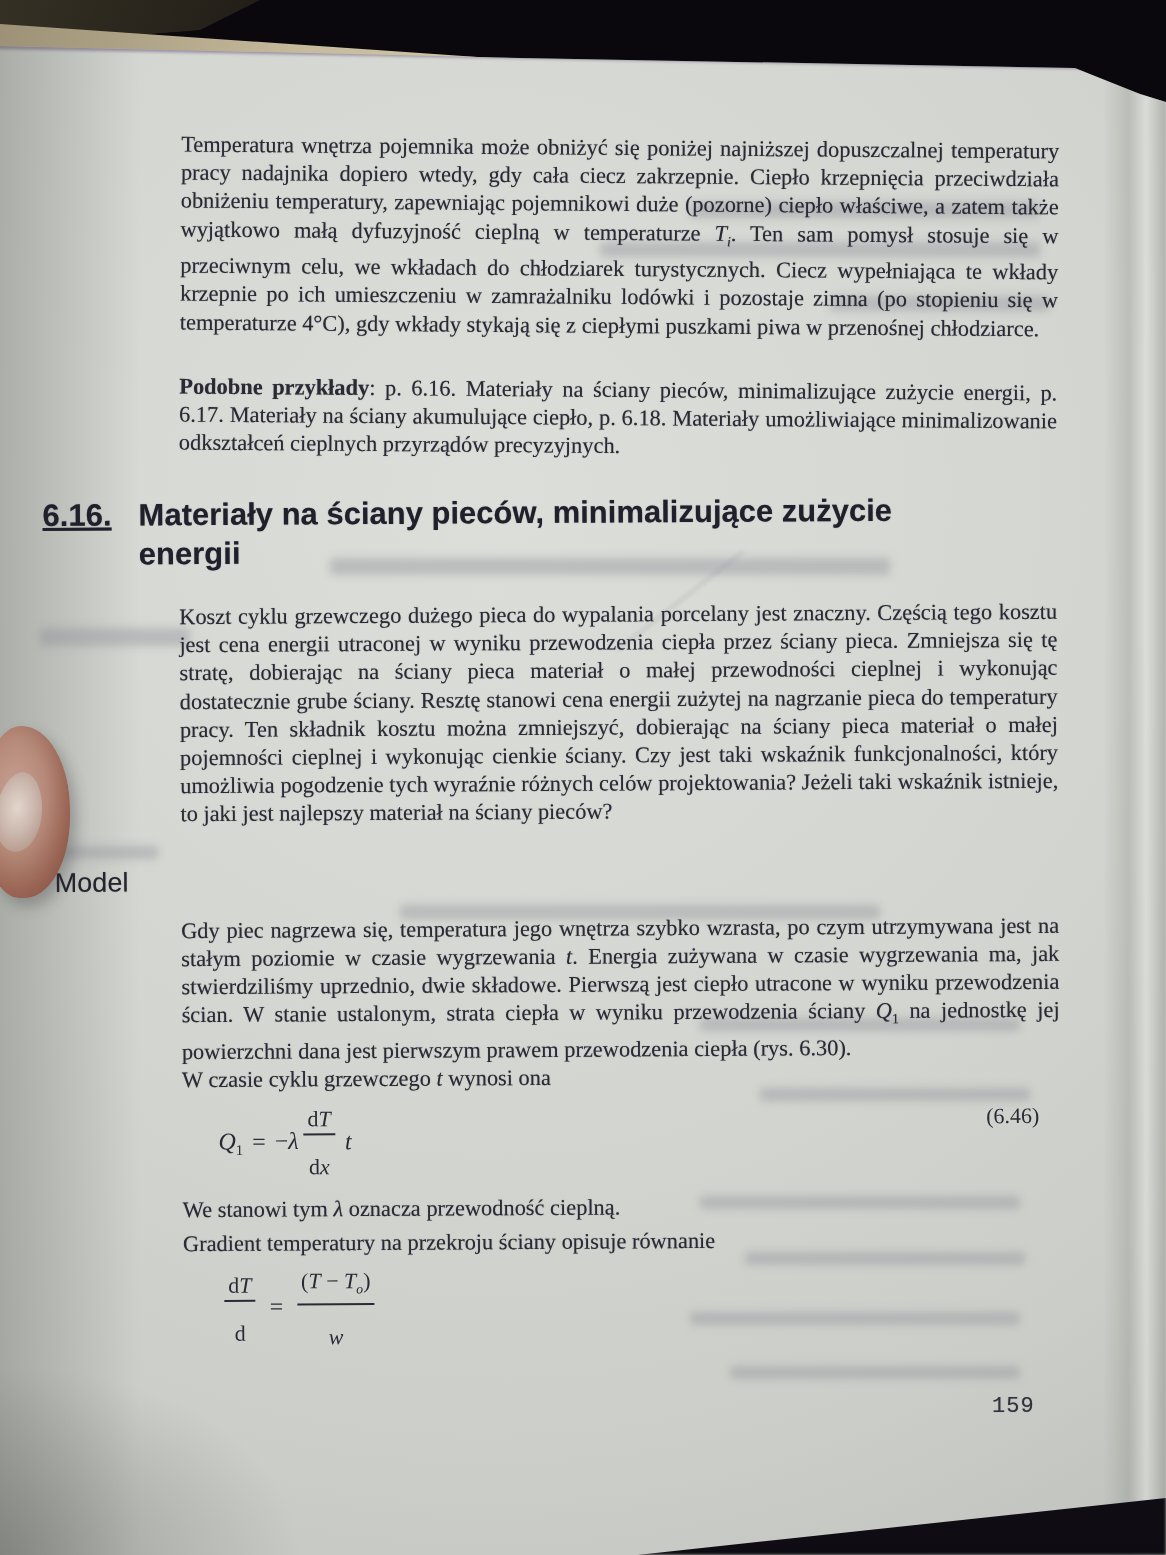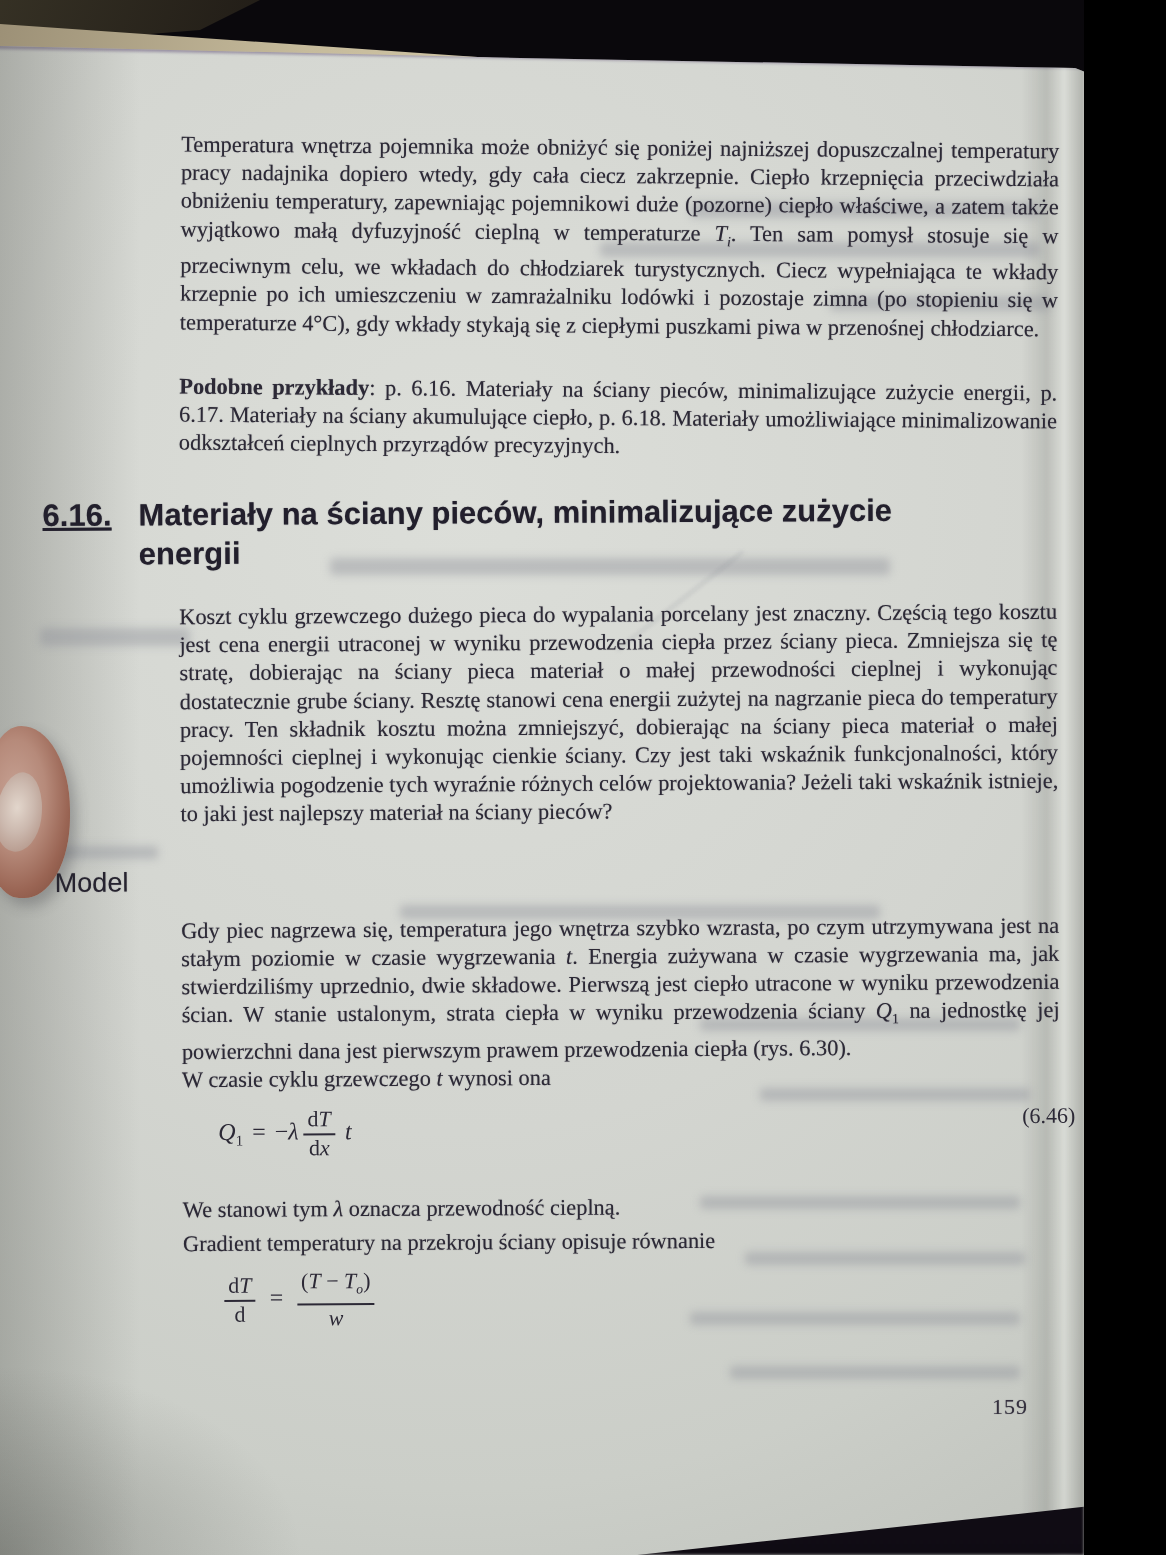--- a/index.html
+++ b/index.html
@@ -1,17 +1,17 @@
 <!DOCTYPE html>
 <html><head>
 <meta charset="utf-8">
 <style>
   html,body { margin:0; padding:0; background:#000; }
   .photo {
-    position:relative; width:1084px; height:1555px; overflow:hidden;
+    position:relative; width:1166px; height:1555px; overflow:hidden;
     background:#0a080c; font-family:"Liberation Serif", serif;
   }
   .corner-shade {
     position:absolute; left:0; top:0; width:260px; height:52px;
     clip-path:polygon(0 0, 260px 0, 200px 30px, 0 46px);
     background:linear-gradient(110deg,#3a3527,#241f18); opacity:.9;
   }
   .under-pages {
     position:absolute; left:0; top:0; width:560px; height:72px;
     clip-path:polygon(0px 24px, 548px 62px, 0px 68px);
@@ -86,30 +86,30 @@
   .model-heading {
     margin:36px 0 0 -126px; font-family:"Liberation Sans", sans-serif;
     font-weight:400; font-size:27px; line-height:34px; color:#26232f;
     text-shadow:0 0 1px rgba(38,35,47,.45);
   }
 
   .eq-block { position:relative; margin:14px 0 0 36px; height:78px; font-size:24px; }
   .eq2-block { position:relative; margin:12px 0 0 36px; height:84px; font-size:24px; }
   .frac { display:inline-block; vertical-align:middle; text-align:center; margin:0 5px; }
   .frac .num { display:block; padding:0 4px 2px; border-bottom:2px solid #2c2936; font-size:22px; line-height:24px; }
-  .frac .den { display:block; padding-top:1px; font-size:22px; line-height:24px; }
+  .frac .den { display:block; padding-top:20px; font-size:22px; line-height:24px; }
   .eq-sp { margin:0 9px; }
   .eq-t { margin-left:5px; }
-  .eq-label { position:absolute; left:804px; top:0; font-size:22px; }
+  .eq-label { position:absolute; left:768px; top:0; font-size:22px; }
   .p-after { margin-top:10px; }
   .p-tight { margin-top:5px; }
 
   .pageno {
     position:absolute; left:992px; top:1394px; font-size:22px; color:#34303e;
-    letter-spacing:1px; text-shadow:0 0 1px rgba(52,48,62,.5);
+    letter-spacing:1px; text-shadow:0 0 1px rgba(52,48,62,.5);font-family:Liberation Mono, monospace;
   }
 </style>
 </head>
 <body>
 
 <div class="photo">
 
   <div class="corner-shade"></div>
   <div class="under-pages"></div>
 

